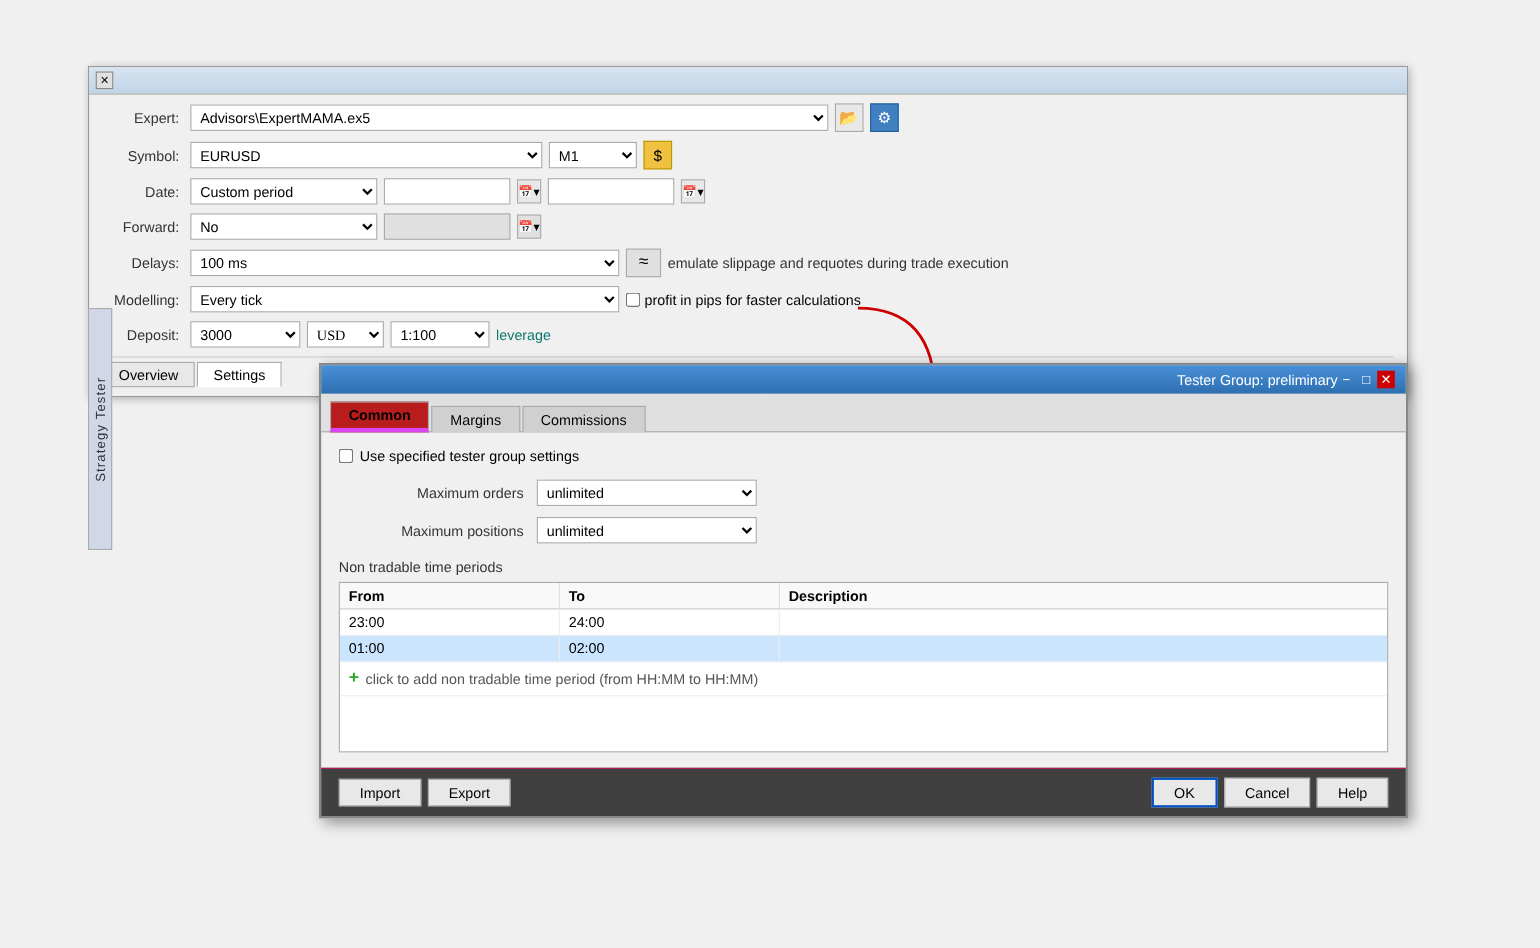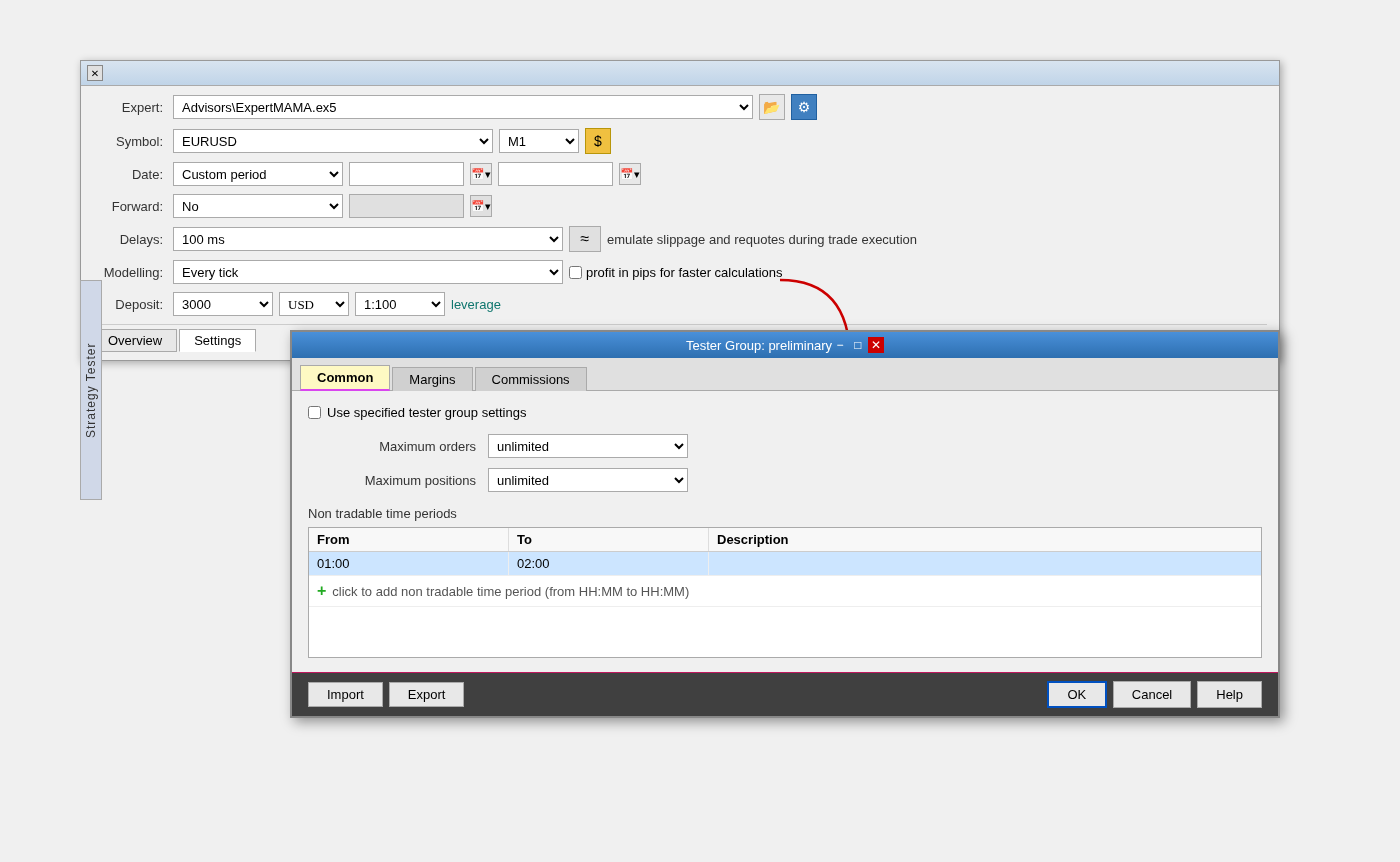--- a/index.html
+++ b/index.html
@@ -194,21 +194,21 @@
       box-shadow: 4px 4px 12px rgba(0,0,0,0.4);
       z-index: 20;
     }
 
     .dialog-titlebar {
       background: linear-gradient(to bottom, #4a90d9, #2d6fb0);
       color: white;
       padding: 5px 10px;
       display: flex;
       align-items: center;
-      justify-content: center;
+      justify-content: flex-end;
       font-size: 13px;
     }
     .dialog-title-text {
       font-weight: normal;
     }
     .dialog-controls {
       display: flex;
       gap: 2px;
     }
     .dialog-ctrl-btn {
@@ -238,22 +238,22 @@
       border: 1px solid #aaa;
       border-bottom: none;
       background: #d0d0d0;
       cursor: pointer;
       font-size: 13px;
       margin-right: 2px;
       position: relative;
       top: 1px;
     }
     .dialog-tab.active {
-      background: #fef9c3;
-      border-bottom: 2px solid #d946ef;
+      background: #b91c1c;
+      border-bottom: 4px solid #d946ef;
       font-weight: 600;
     }
 
     .dialog-body {
       padding: 14px 16px;
     }
 
     .use-settings-row {
       display: flex;
       align-items: center;
@@ -567,20 +567,25 @@
     <div class="non-tradable-section">
       <div class="section-title">Non tradable time periods</div>
       <div class="table-container">
 
         <div class="table-header">
           <div class="th">From</div>
           <div class="th">To</div>
           <div class="th">Description</div>
         </div>
 
+        <div class="table-row-item">
+          <div class="td">23:00</div>
+          <div class="td">24:00</div>
+          <div class="td"></div>
+        </div>
 
         <div class="table-row-item selected">
           <div class="td">01:00</div>
           <div class="td">02:00</div>
           <div class="td"></div>
         </div>
 
         <div class="add-period-row">
           <span class="add-icon">+</span>
           <span class="add-text">click to add non tradable time period (from HH:MM to HH:MM)</span>

